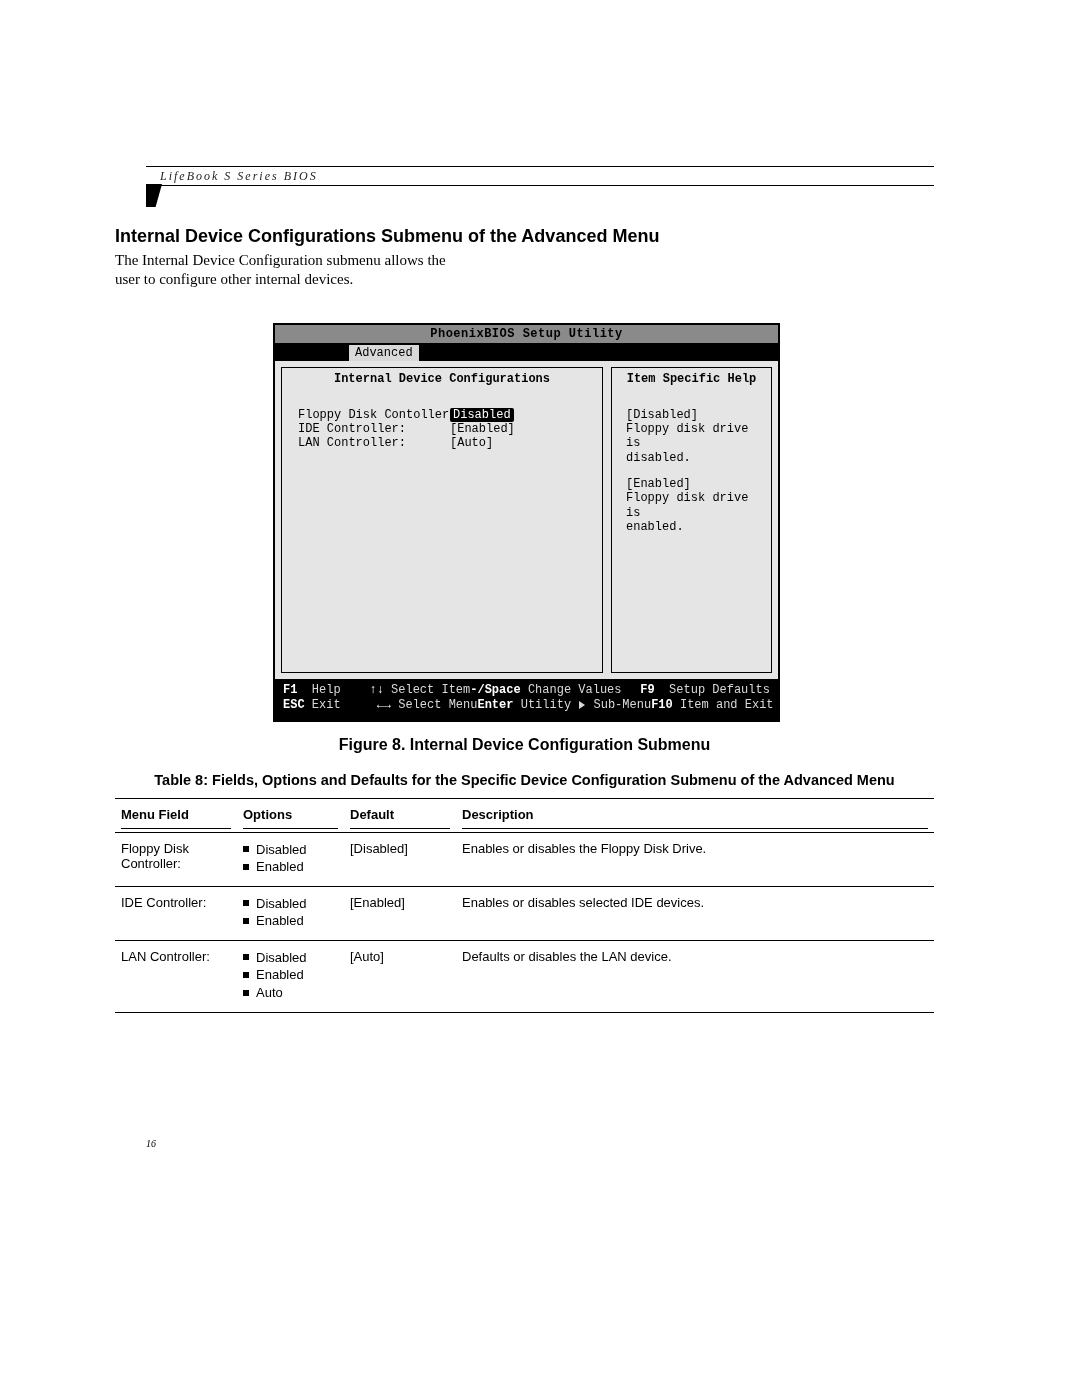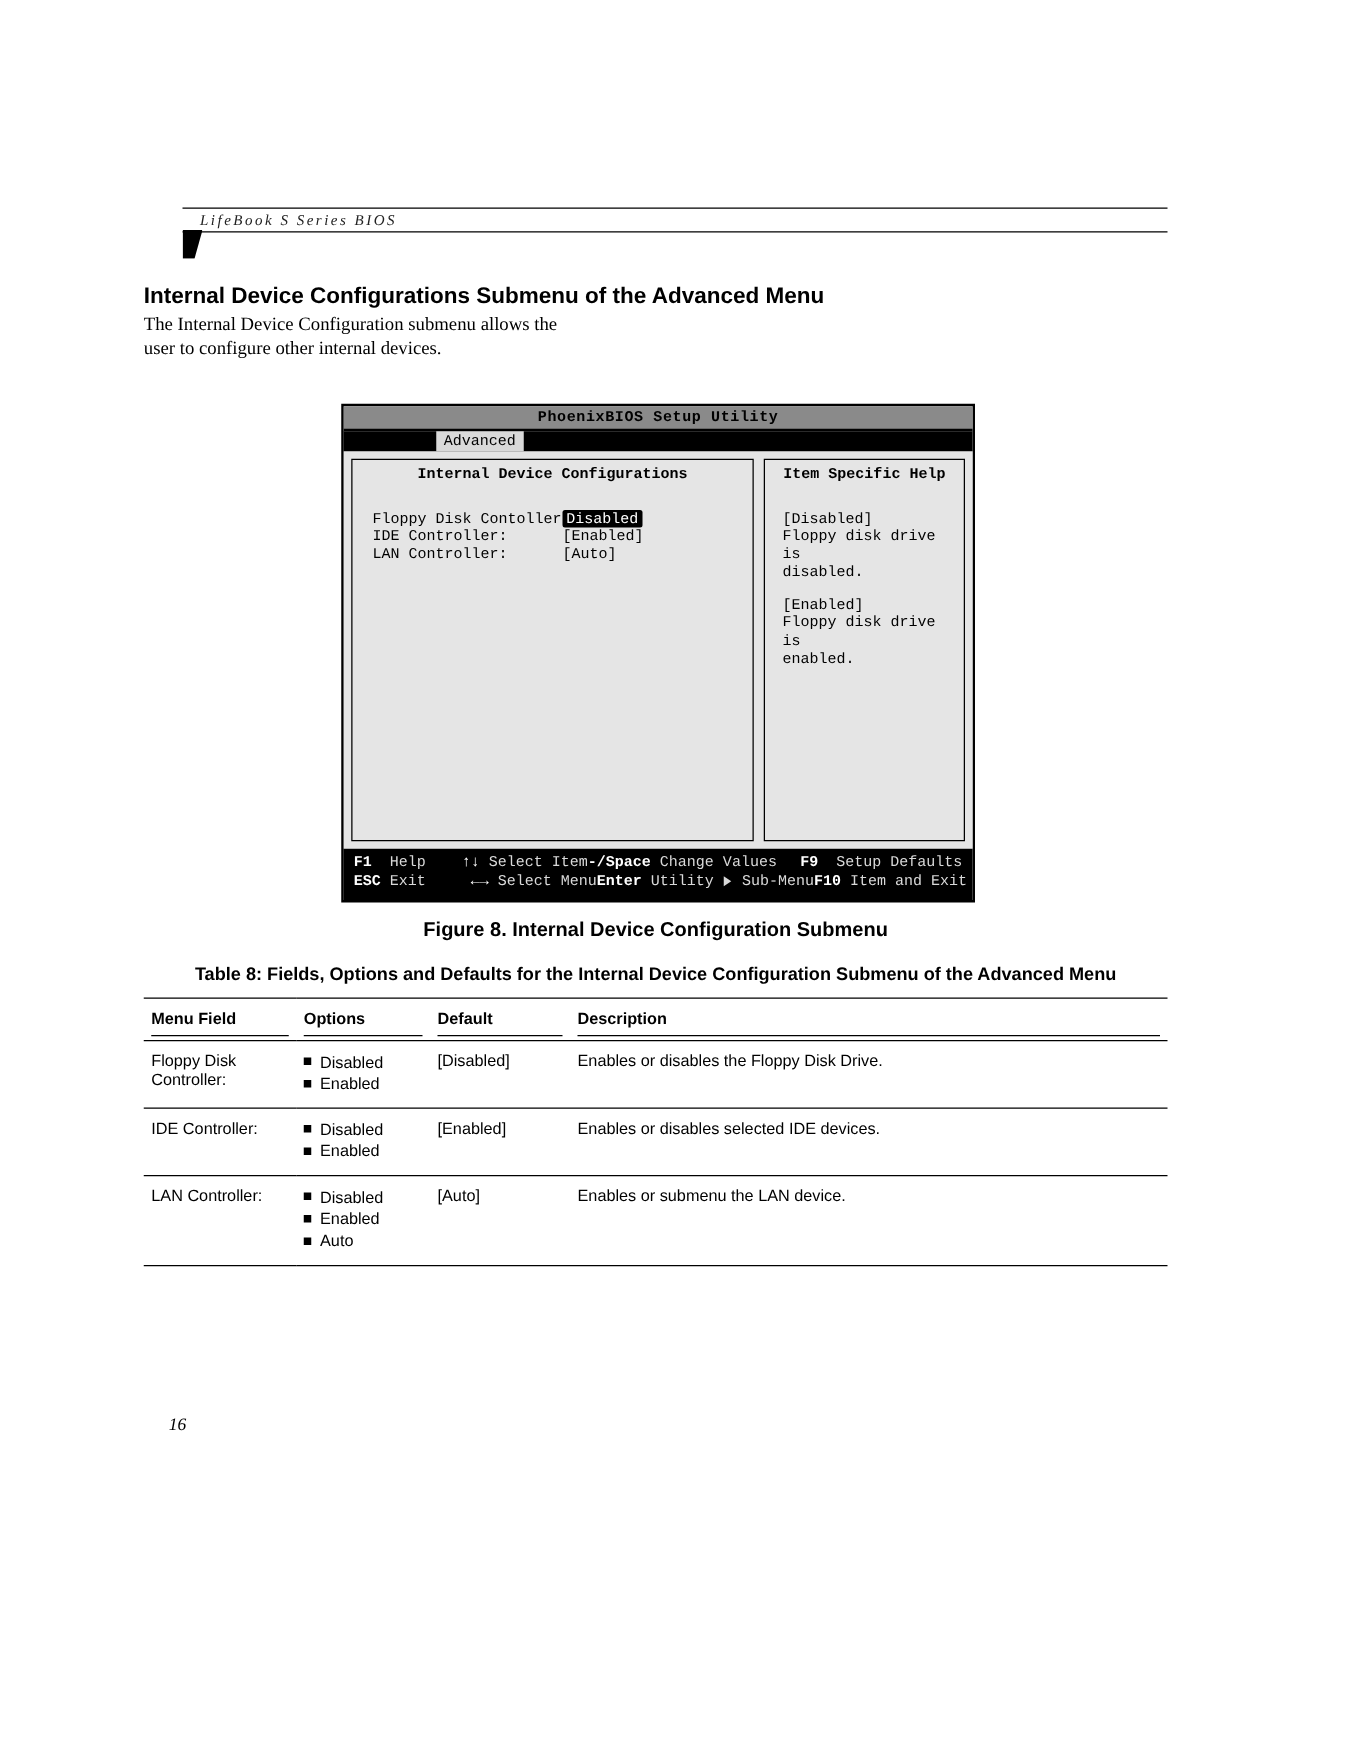--- a/index.html
+++ b/index.html
@@ -235,24 +235,24 @@
     vertical-align: middle;
     position: relative;
     top: -1px;
   }
   ul.opts li {
     line-height: 1.35;
   }
 
   .page-number {
     position: absolute;
-    left: 135px;
+    left: 146px;
     bottom: 248px;
     font-style: italic;
-    font-size: 14px;
+    font-size: 10px;
   }
 </style>
 </head>
 <body>
 
 <div class="page">
 
   <div class="topbar">
     <div class="topbar-text">LifeBook S Series BIOS</div>
   </div>
@@ -327,21 +327,21 @@
             <span class="col right">
               <span class="fk">F10</span>&nbsp;<span>Item and Exit</span>
             </span>
           </div>
         </div>
       </div>
     </div>
 
     <div class="fig-caption">Figure 8. Internal Device Configuration Submenu</div>
 
-    <div class="table-caption">Table 8: Fields, Options and Defaults for the Internal Device Configuration Submenu of the Advanced Menu</div>
+    <div class="table-caption">Table 8: Fields, Options and Defaults for the Specific Device Configuration Submenu of the Advanced Menu</div>
 
     <table class="fields">
       <thead>
         <tr>
           <th>Menu Field</th>
           <th>Options</th>
           <th>Default</th>
           <th>Description</th>
         </tr>
       </thead>
@@ -371,21 +371,21 @@
           <tr>
             <td>LAN Controller:</td>
             <td>
               <ul class="opts">
                 <li>Disabled</li>
                 <li>Enabled</li>
                 <li>Auto</li>
               </ul>
             </td>
             <td>[Auto]</td>
-            <td>Enables or submenu the LAN device.</td>
+            <td>Defaults or disables the LAN device.</td>
           </tr>
         </tbody>
     </table>
 
   </div>
 
   <div class="page-number">16</div>
 
 </div>
 

